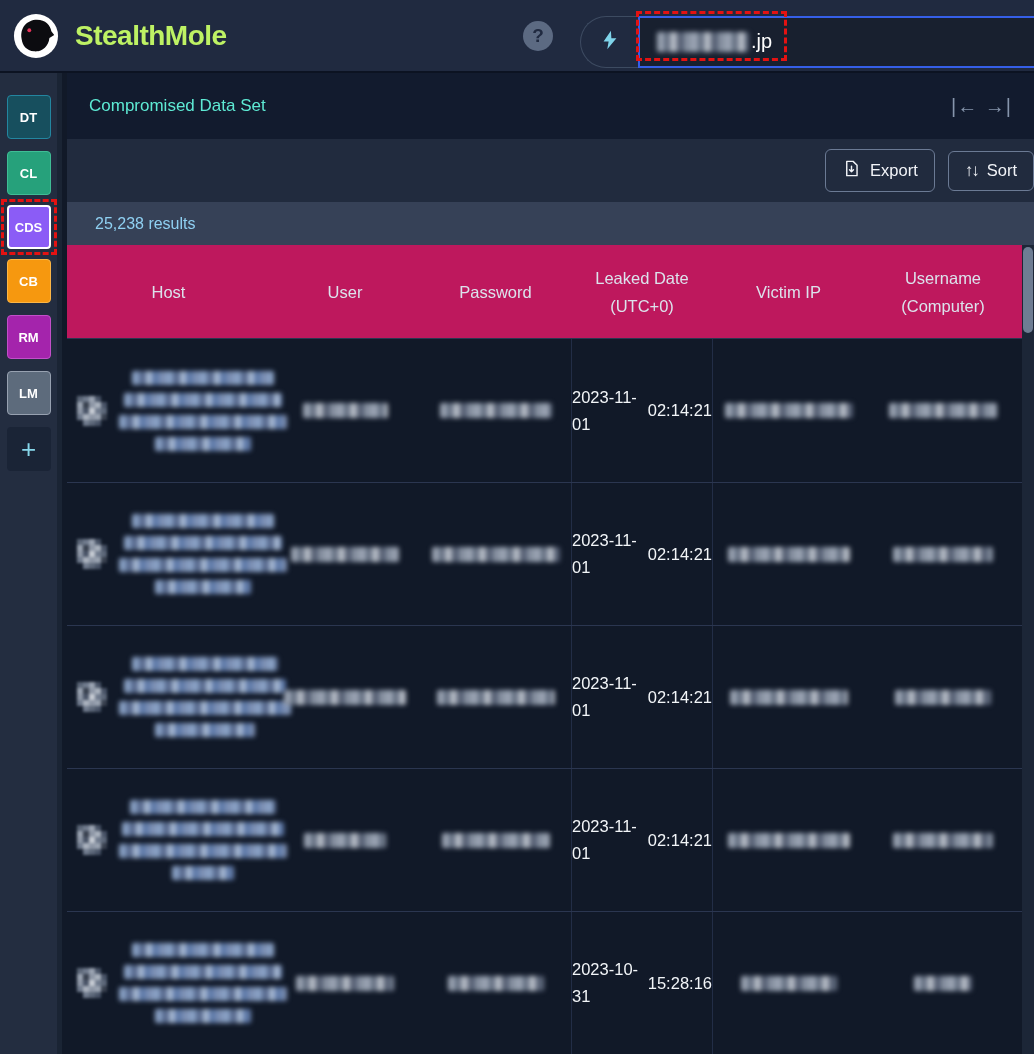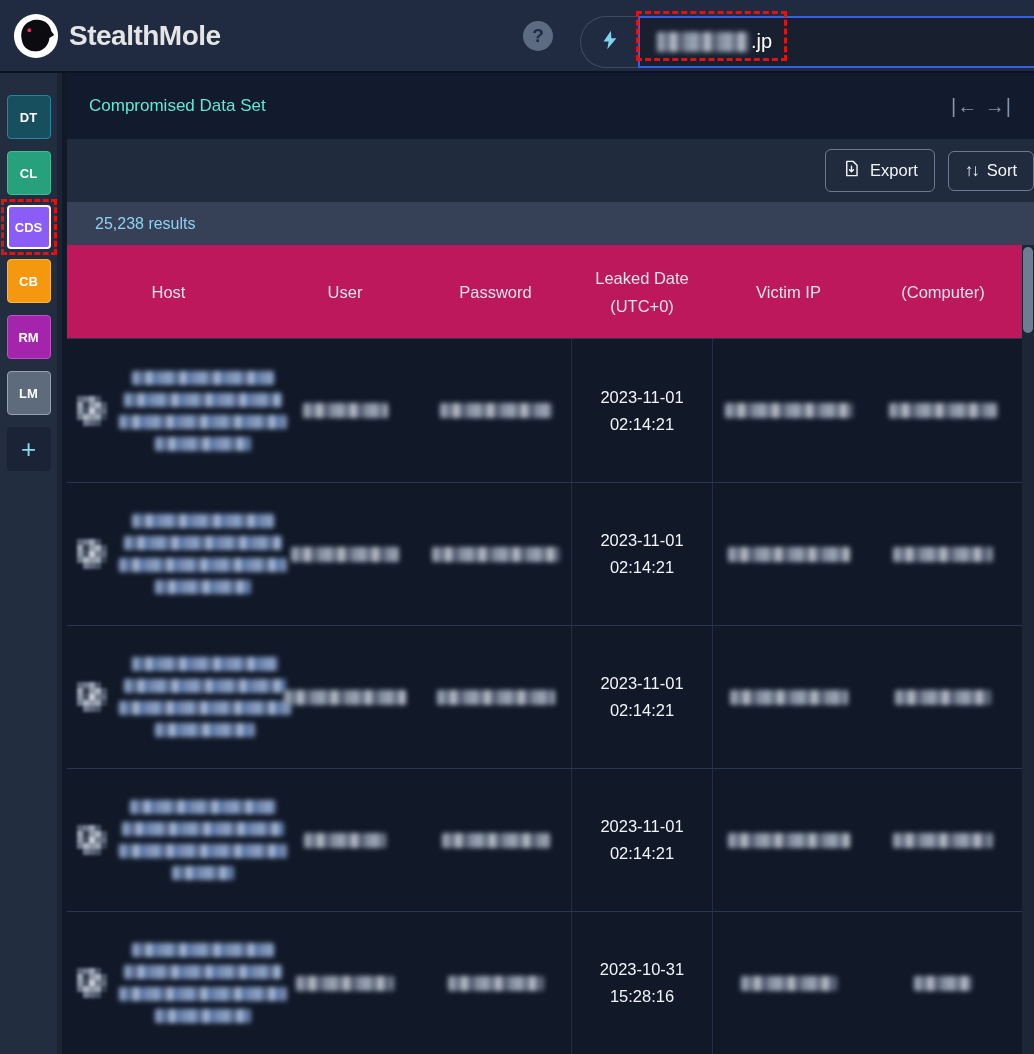--- a/index.html
+++ b/index.html
@@ -3,21 +3,21 @@
 <meta charset="utf-8">
 <style>
   * { margin:0; padding:0; box-sizing:border-box; }
   html,body { width:1034px; height:1054px; overflow:hidden; background:#111928;
     font-family:"Liberation Sans", sans-serif; }
 
   
   #topbar { position:absolute; left:0; top:0; width:1034px; height:73px;
     background:#202a40; display:flex; align-items:center; border-bottom:2px solid #0c1322; }
   .logo-wrap { width:46px; height:46px; margin-left:13px; flex:0 0 auto; }
-  .brand { color:#e5e5e5; font-size:28px; font-weight:800; letter-spacing:-.5px; margin-left:10px; }
+  .brand { color:#bef264; font-size:28px; font-weight:800; letter-spacing:-.5px; margin-left:16px; }
   .tb-spacer { flex:1; }
   .help-circle { width:30px; height:30px; border-radius:50%; background:#5c6a82;
     color:#202a40; font-size:19px; font-weight:800; display:flex; align-items:center;
     justify-content:center; margin-right:27px; cursor:pointer; }
   .search-pill { width:454px; height:40px; display:flex; margin-right:0; position:relative; }
   .search-cap { width:58px; height:52px; border:1px solid #3d4b61; border-right:none;
     border-radius:26px 0 0 26px; display:flex; align-items:center; justify-content:center; }
   .search-input { flex:1; height:52px; border:2px solid #355fe8; border-right:none;
     background:#18202f; display:flex; align-items:center; padding-left:17px; }
   .blur-query { width:92px; height:20px; border-radius:2px; margin-right:2px;
@@ -67,21 +67,21 @@
   .row { height:143px; background:#111928; display:grid;
     grid-template-columns:203px 150px 151px 142px 151px 1fr; align-items:stretch; }
   .row + .row { border-top:1px solid #2b3650; }
   .cell { display:flex; align-items:center; justify-content:center; }
   .host-cell { justify-content:flex-start; padding-left:10px; gap:10px; }
   .host-lines { flex:1; display:flex; flex-direction:column; align-items:center; gap:8px; }
   .bl { height:15px; border-radius:2px; filter:blur(2.5px);
     background:repeating-linear-gradient(90deg,#9aa3b2 0 7px,#626d80 7px 13px,#b4bac4 13px 20px,#555f73 20px 27px,#8791a1 27px 34px); }
   .bl-host { height:14px;
     background:repeating-linear-gradient(90deg,#8aa2c6 0 7px,#56688c 7px 14px,#a9bad4 14px 20px,#5e79a8 20px 27px,#7d90b4 27px 34px); }
-  .date-cell { flex-direction:column; border-left:1px solid #222d46; border-right:1px solid #222d46;
+  .date-cell { border-left:1px solid #222d46; border-right:1px solid #222d46;
     color:#f2f5f8; font-size:16.5px; line-height:27px; font-weight:500; }
   .pixblob { position:relative; width:32px; height:30px; filter:blur(1.5px); flex:0 0 auto; }
   .pixblob::before { content:""; position:absolute; left:0; top:0; width:6px; height:6px; background:#5d6879;
     box-shadow:6px 0 #717c8e,12px 0 #9aa3b1,18px 0 #4a5568,
       0 6px #9aa3b1,6px 6px #39414f,12px 6px #8e97a6,18px 6px #aab2be,24px 6px #4a5568,
       0 12px #8e97a6,6px 12px #4a5568,12px 12px #c7ccd4,18px 12px #717c8e,24px 12px #5d6879,
       0 18px #717c8e,6px 18px #aab2be,12px 18px #8e97a6,18px 18px #9aa3b1,24px 18px #39414f,
       6px 24px #717c8e,12px 24px #5d6879,18px 24px #4a5568; }
 
   
@@ -171,20 +171,21 @@
           <div>Password</div>
         </div>
       <div class="th">
         <div>Leaked Date</div>
           <div>(UTC+0)</div>
       </div>
       <div class="th">
           <div>Victim IP</div>
         </div>
       <div class="th">
+        <div>Username</div>
           <div>(Computer)</div>
       </div>
     </div>
 
     <div class="rows">
 
       <div class="row">
         <div class="cell host-cell">
           <span class="pixblob"></span>
           <span class="host-lines">

